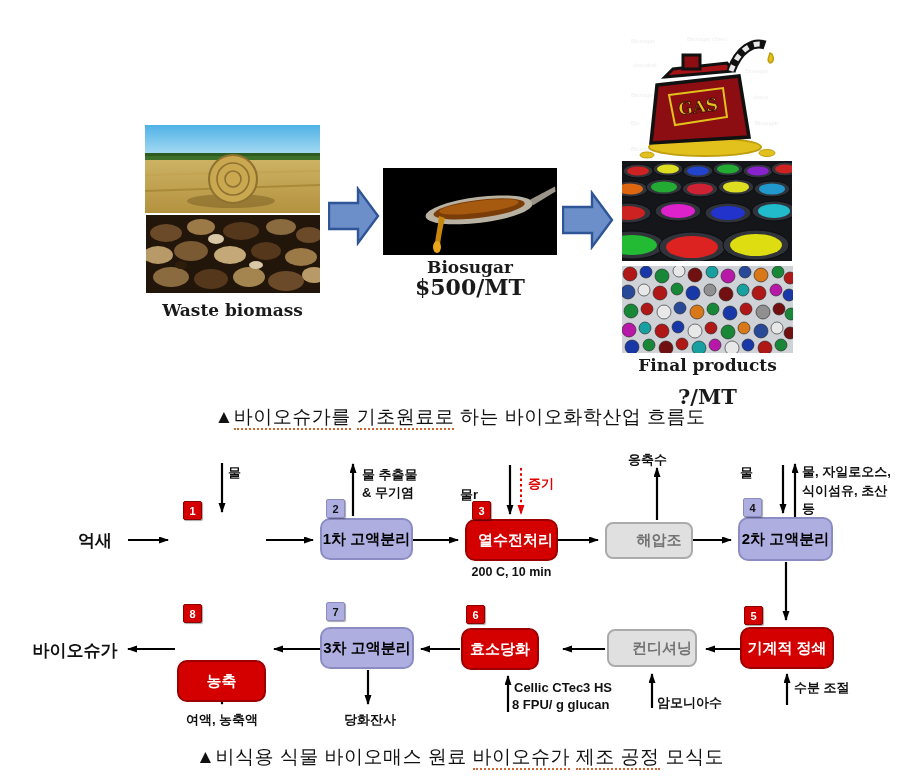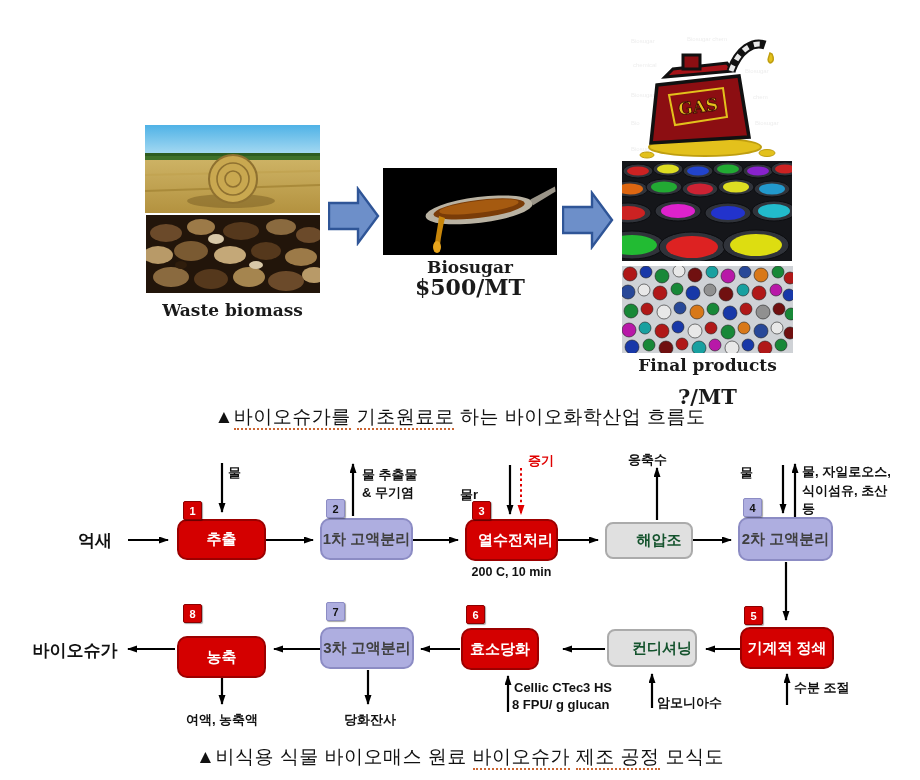--- a/index.html
+++ b/index.html
@@ -8,22 +8,22 @@
   .abs{position:absolute;}
   .photo{position:absolute;display:block;}
   .cap{position:absolute;left:0;width:920px;text-align:center;font-size:19px;color:#111;
        letter-spacing:.5px;white-space:nowrap;}
   .sq{border-bottom:2px dotted #cc6633;padding-bottom:1px;}
   .eng-label{position:absolute;text-align:center;font-family:"DejaVu Serif","Liberation Serif",serif;
              font-weight:bold;color:#1a1a1a;}
   .pbox{position:absolute;display:flex;align-items:center;justify-content:center;
         font-weight:bold;font-size:15px;border-radius:10px;box-sizing:border-box;white-space:nowrap;}
   .pbox.red{background:#d40000;border:2px solid #9c0000;color:#fff;}
-  .pbox.purple{background:#aeaee0;border:2px solid #8c8cc4;color:#404040;text-align:center;}
-  .pbox.gray{background:#e0e0e0;border:2px solid #ababab;color:#14532d;border-radius:8px;padding-left:20px;}
+  .pbox.purple{background:#aeaee0;border:2px solid #8c8cc4;color:#000000;text-align:center;}
+  .pbox.gray{background:#e0e0e0;border:2px solid #ababab;color:#737373;border-radius:8px;padding-left:20px;}
   .badge{position:absolute;width:17px;height:17px;display:flex;align-items:center;justify-content:center;
          font-size:11px;font-weight:bold;border-radius:2px;box-shadow:1px 1px 1px rgba(0,0,0,.35);}
   .badge.red{background:#d40000;color:#fff;border:1px solid #8c0000;}
   .badge.purple{background:#aeaee0;color:#111;border:1px solid #8c8cc4;}
   .stream{position:absolute;font-size:13px;font-weight:bold;color:#111;white-space:nowrap;}
   .io{position:absolute;font-size:17px;font-weight:bold;color:#111;text-align:center;white-space:nowrap;}
   svg{display:block;}
 </style>
 </head>
 <body>
@@ -278,45 +278,44 @@
       <line x1="368" y1="220" x2="368" y2="254" marker-end="url(#mb)"></line>
       <line x1="222" y1="220" x2="222" y2="254" marker-end="url(#mb)"></line>
     </g>
 
     <line x1="521" y1="18" x2="521" y2="64" stroke="#e00000" stroke-width="2" stroke-dasharray="2.5 2.8" marker-end="url(#mr)"></line>
   </svg>
 
   <div class="io" style="left:55px;top:529px;width:80px;">억새</div>
   <div class="io" style="left:25px;top:639px;width:100px;">바이오슈가</div>
 
-  <div class="pbox red" style="left:177px;top:519px;width:89px;height:41px;">추출</div>
   <div class="pbox purple" style="left:320px;top:518px;width:93px;height:42px;">1차 고액분리</div>
   <div class="pbox red" style="left:465px;top:519px;width:93px;height:42px;padding-left:8px;">열수전처리</div>
   <div class="pbox gray" style="left:605px;top:522px;width:88px;height:37px;">해압조</div>
   <div class="pbox purple" style="left:738px;top:517px;width:95px;height:44px;">2차 고액분리</div>
   <div class="pbox red" style="left:740px;top:627px;width:94px;height:42px;">기계적 정쇄</div>
   <div class="pbox gray" style="left:607px;top:629px;width:90px;height:38px;">컨디셔닝</div>
   <div class="pbox red" style="left:461px;top:628px;width:78px;height:42px;">효소당화</div>
   <div class="pbox purple" style="left:320px;top:627px;width:94px;height:42px;">3차 고액분리</div>
-  <div class="pbox red" style="left:177px;top:636px;width:89px;height:42px;">농축</div>
+  <div class="pbox red" style="left:177px;top:660px;width:89px;height:42px;">농축</div>
 
   <div class="badge red" style="left:183px;top:501px;">1</div>
   <div class="badge purple" style="left:326px;top:499px;">2</div>
   <div class="badge red" style="left:472px;top:501px;">3</div>
   <div class="badge purple" style="left:743px;top:498px;">4</div>
   <div class="badge red" style="left:744px;top:606px;">5</div>
   <div class="badge red" style="left:466px;top:605px;">6</div>
   <div class="badge purple" style="left:326px;top:602px;">7</div>
   <div class="badge red" style="left:183px;top:604px;">8</div>
 
   <div class="stream" style="left:228px;top:464px;">물</div>
   <div class="stream" style="left:362px;top:466px;">물 추출물</div>
   <div class="stream" style="left:362px;top:484px;">&amp; 무기염</div>
   <div class="stream" style="left:460px;top:475px;margin-top:11px;">물r</div>
-  <div class="stream" style="left:528px;top:452px;color:#e00000;">증기</div>
+  <div class="stream" style="left:528px;top:475px;color:#e00000;">증기</div>
   <div class="stream" style="left:628px;top:451px;">응축수</div>
   <div class="stream" style="left:740px;top:464px;">물</div>
   <div class="stream" style="left:802px;top:463px;">물, 자일로오스,</div>
   <div class="stream" style="left:802px;top:482px;">식이섬유, 초산</div>
   <div class="stream" style="left:802px;top:500px;">등</div>
   <div class="stream" style="left:465px;top:565px;width:93px;text-align:center;font-size:12.5px;">200 C, 10 min</div>
   <div class="stream" style="left:794px;top:679px;">수분 조절</div>
   <div class="stream" style="left:657px;top:694px;">암모니아수</div>
   <div class="stream" style="left:514px;top:680px;">Cellic CTec3 HS</div>
   <div class="stream" style="left:512px;top:697px;">8 FPU/ g glucan</div>

